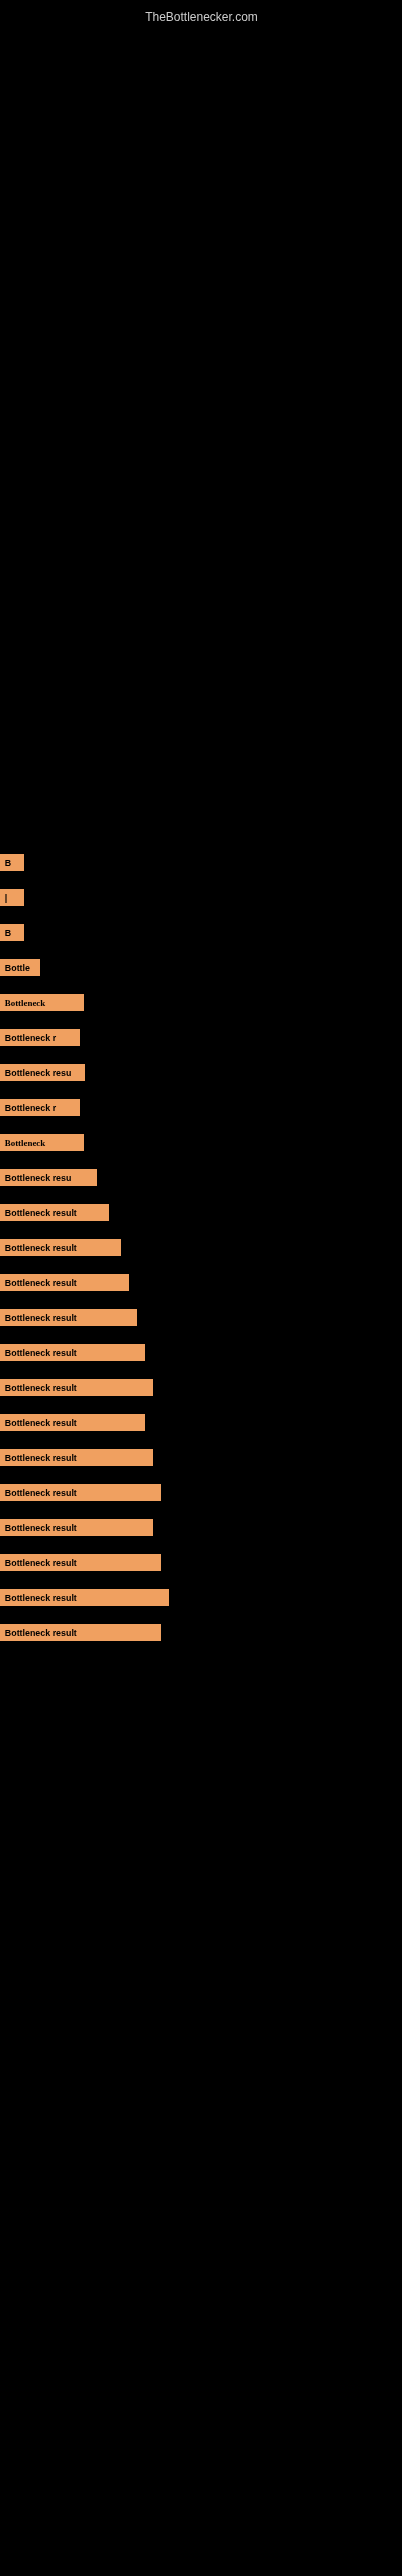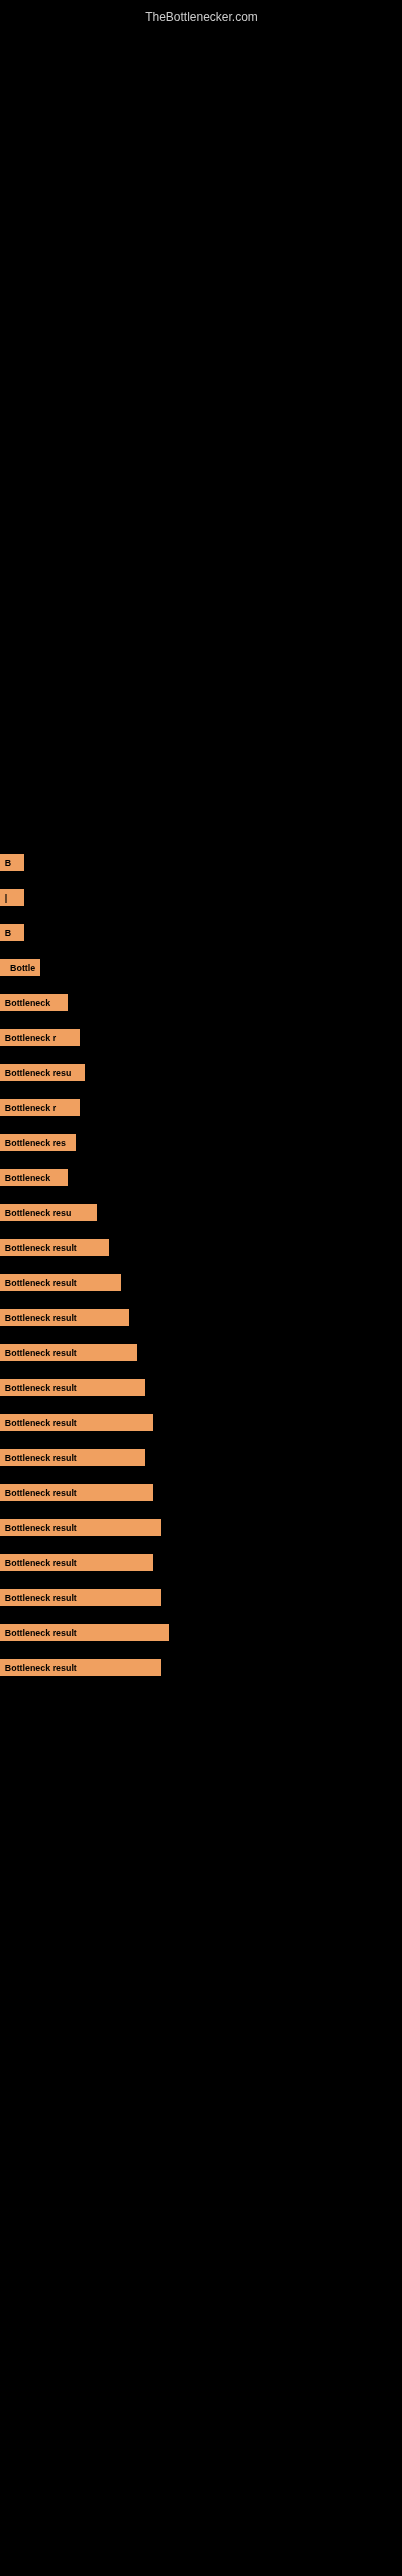--- a/index.html
+++ b/index.html
@@ -44,23 +44,23 @@
       color: #000;
       font-size: 8.9px;
       font-weight: bold;
       padding: 3.2px 4.8px;
       display: inline-block;
       white-space: nowrap;
       overflow: hidden;
     }
     
     .w-30 { width: 24px; }
-    .w-50 { width: 40px; text-align: right; }
+    .w-50 { width: 40px; }
     .w-62 { width: 50px; }
-    .w-75 { width: 68px; }
+    .w-75 { width: 84px; font-family: Liberation Serif, serif; }
     .w-85 { width: 80px; }
     .w-95 { width: 76px; }
     .w-105 { width: 85px; }
     .w-120 { width: 97px; }
     .w-135 { width: 109px; }
     .w-150 { width: 121px; }
     .w-160 { width: 129px; }
     .w-170 { width: 137px; }
     .w-180 { width: 145px; }
     .w-190 { width: 153px; }
@@ -89,23 +89,20 @@
       <span class="bottleneck-label w-75">Bottleneck</span>
     </div>
     <div class="bottleneck-item">
       <span class="bottleneck-label w-85">Bottleneck r</span>
     </div>
     <div class="bottleneck-item">
       <span class="bottleneck-label w-105">Bottleneck resu</span>
     </div>
     <div class="bottleneck-item">
       <span class="bottleneck-label w-85">Bottleneck r</span>
-    </div>
-    <div class="bottleneck-item">
-      <span class="bottleneck-label w-95">Bottleneck res</span>
     </div>
     <div class="bottleneck-item">
       <span class="bottleneck-label w-75">Bottleneck</span>
     </div>
     <div class="bottleneck-item">
       <span class="bottleneck-label w-120">Bottleneck resu</span>
     </div>
     <div class="bottleneck-item">
       <span class="bottleneck-label w-135">Bottleneck result</span>
     </div>

